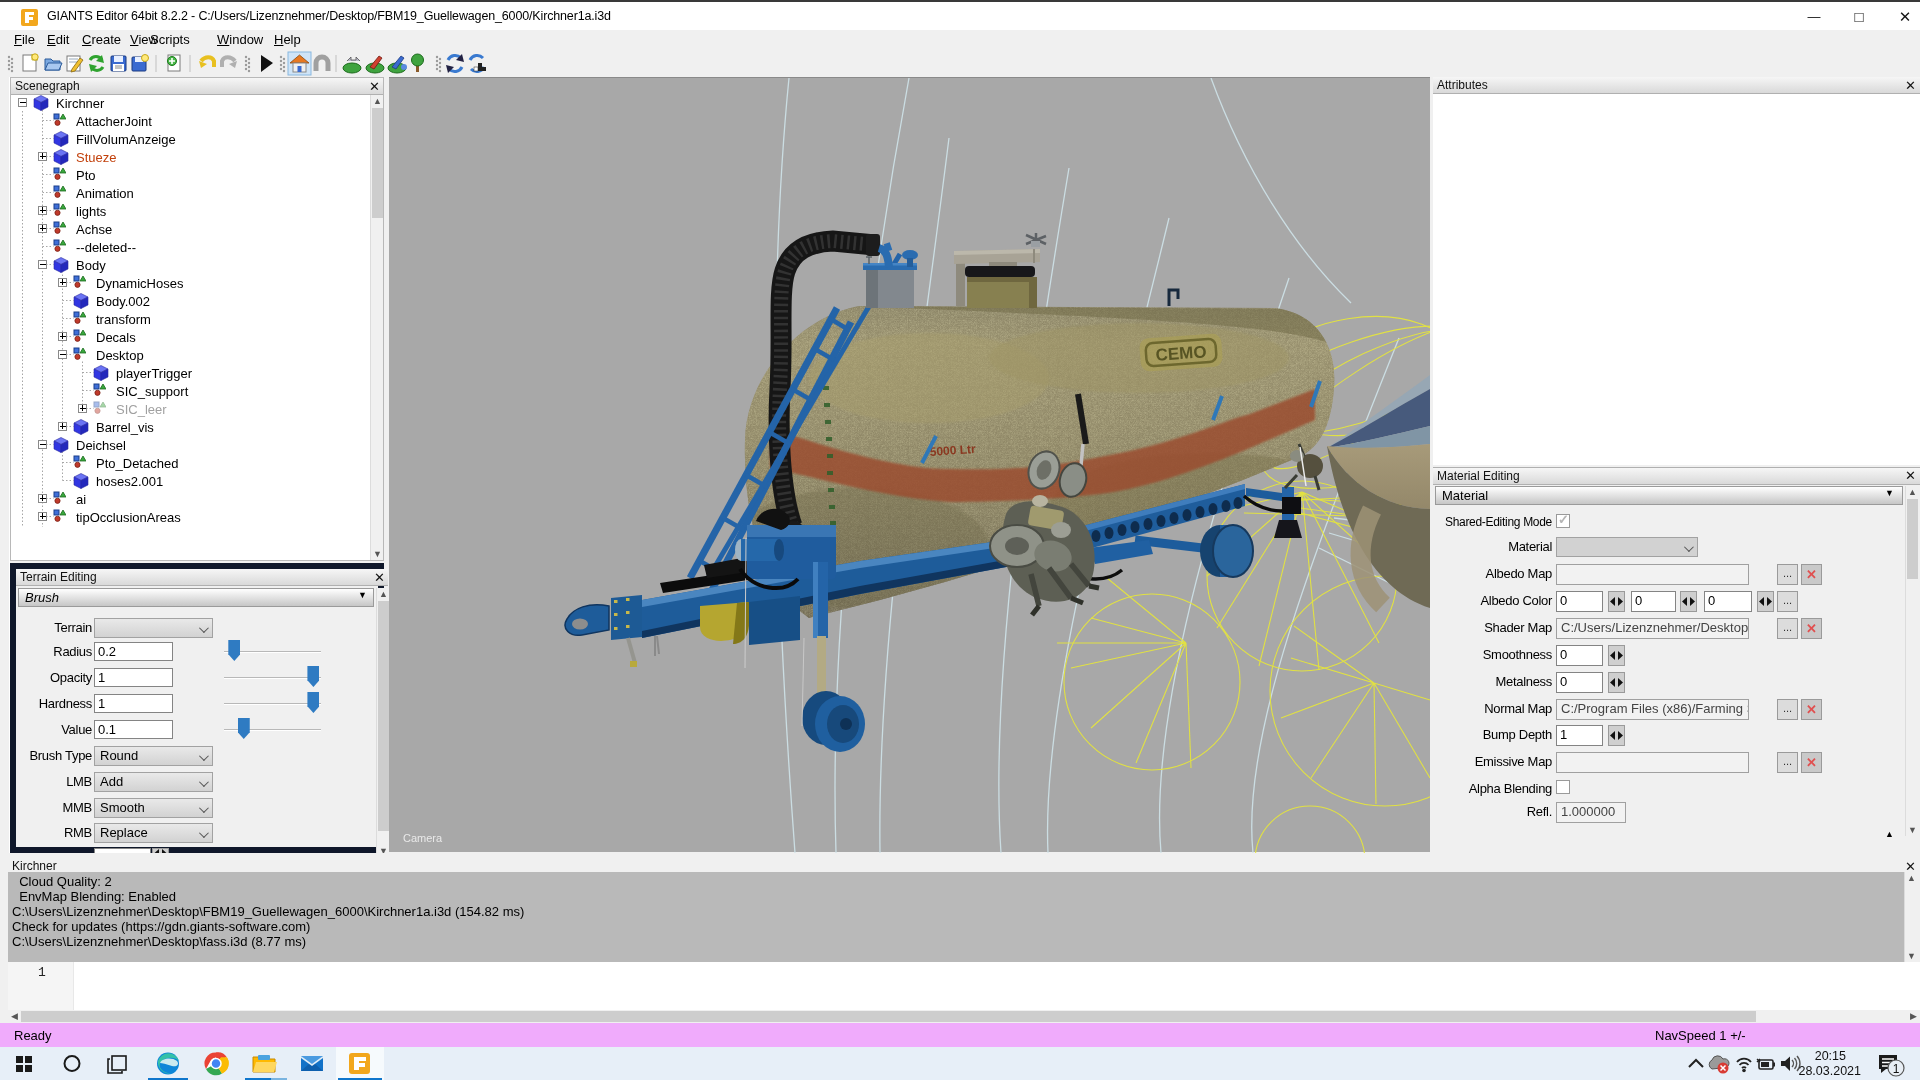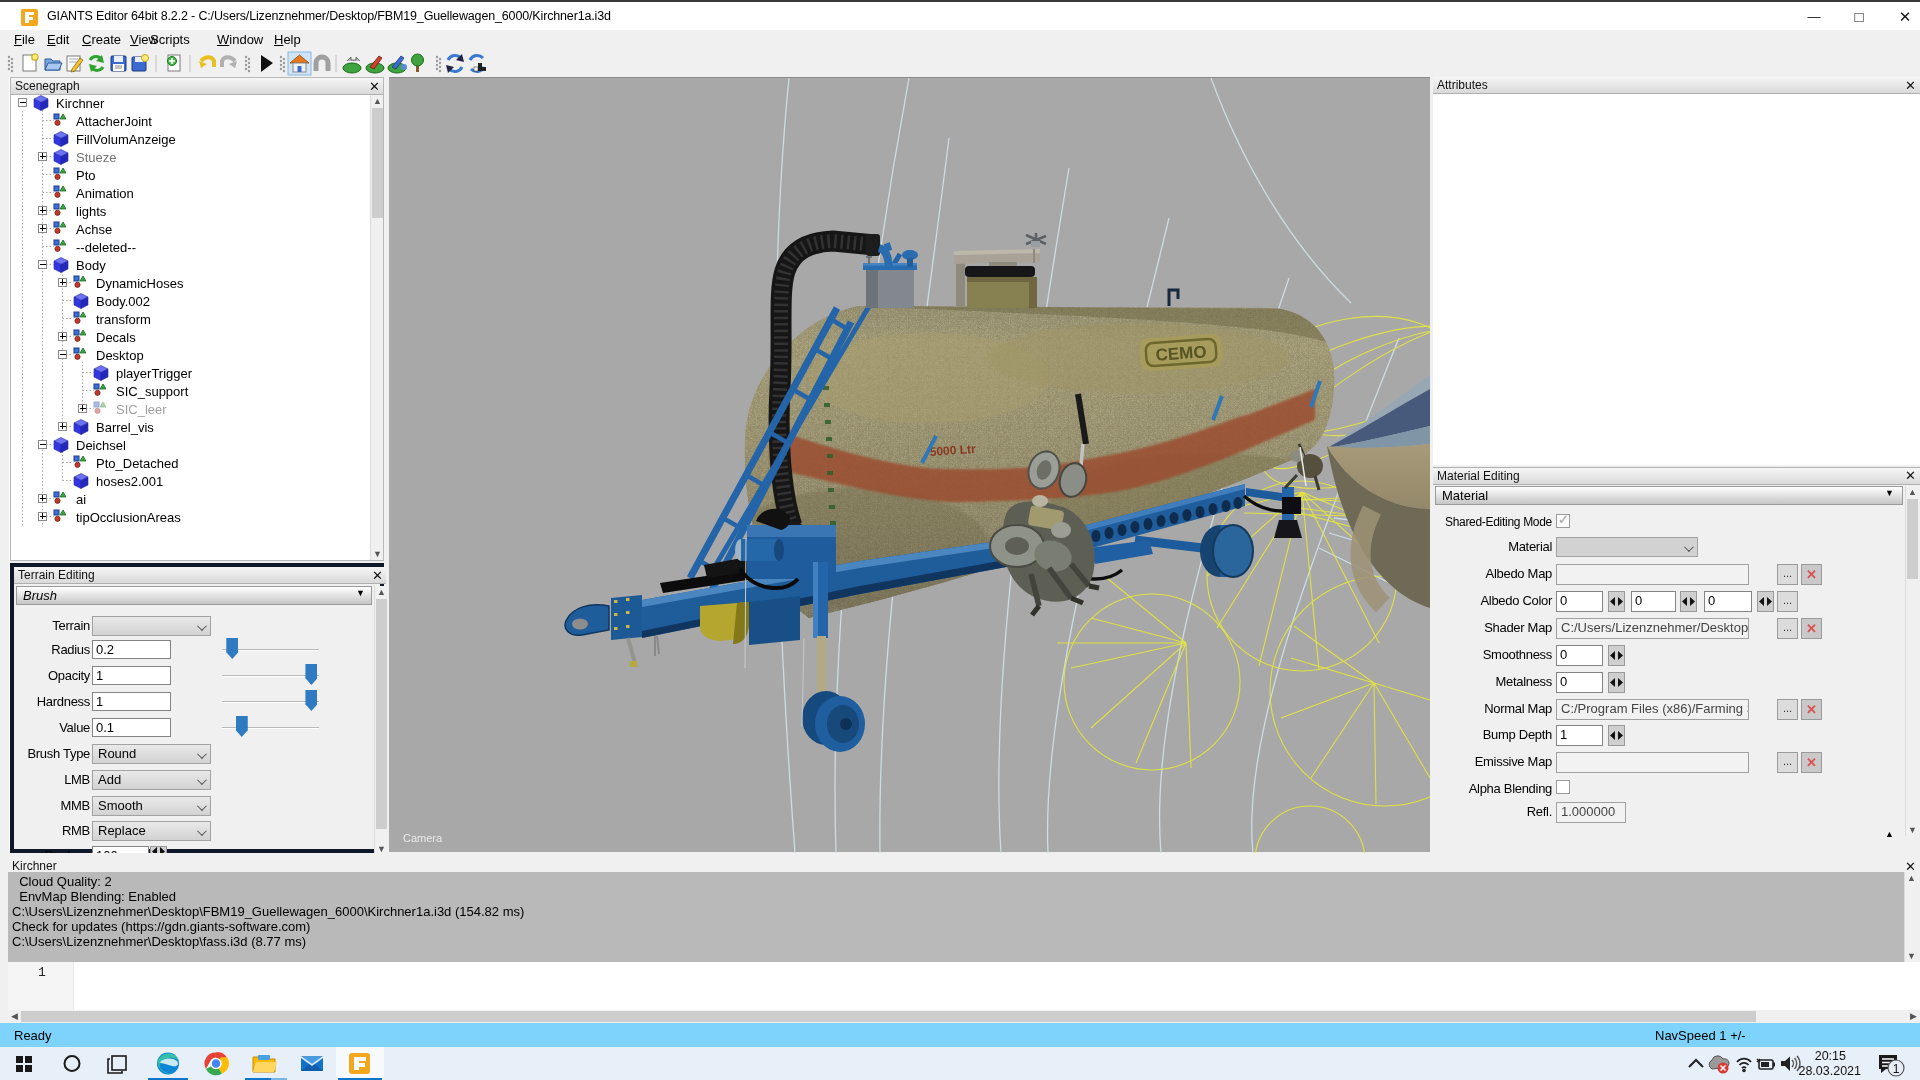--- a/index.html
+++ b/index.html
@@ -22,21 +22,21 @@
 .sarrow{position:absolute;left:0;width:13px;height:12px;font-size:9px;color:#555;text-align:center;line-height:12px;}
 .inbox{position:absolute;background:#ffffff;border:1px solid #848484;font-size:13px;color:#000;padding:1px 3px;line-height:15px;}
 .drop{position:absolute;background:linear-gradient(#e9e9e9,#d2d2d2);border:1px solid #a2a2a2;font-size:13px;color:#000;padding:1px 5px;line-height:15px;}
 .drop:after{content:"";position:absolute;right:6px;top:7px;width:6px;height:6px;border-right:1.5px solid #555;border-bottom:1.5px solid #555;transform:rotate(45deg) translateY(-2px);}
 .rlabel{position:absolute;font-size:13px;color:#000;text-align:right;white-space:nowrap;letter-spacing:-0.3px;}
 .spinbtn{position:absolute;background:#cfcfcf;border:1px solid #9a9a9a;color:#000;font-size:8px;text-align:center;}
 .mapfield{position:absolute;background:#f2f2f2;border:1px solid #a0a0a0;font-size:13px;color:#444;padding:1px 4px;line-height:16px;white-space:nowrap;overflow:hidden;}
 .dotbtn{position:absolute;width:21px;background:#dcdcdc;border:1px solid #9a9a9a;color:#333;font-size:11px;text-align:center;}
 .xbtn{position:absolute;width:21px;background:#c9c9c9;border:1px solid #9a9a9a;color:#e05050;font-weight:bold;text-align:center;font-size:13px;}
 .cbox{position:absolute;width:14px;height:14px;background:#fff;border:1px solid #9a9a9a;}
-#statusbar{position:absolute;left:0;top:1023px;width:1920px;height:24px;background:#7dd3fc;font-size:13px;color:#000;}
+#statusbar{position:absolute;left:0;top:1023px;width:1920px;height:24px;background:#f0abfc;font-size:13px;color:#000;}
 #taskbar{position:absolute;left:0;top:1047px;width:1920px;height:33px;background:#e7eff8;}
 </style>
 </head>
 <body>
 <div id="titlebar">
  <svg class="ticon" width="17" height="17">
       <rect x="0" y="0" width="17" height="17" rx="2" fill="#f2a71d"></rect>
       <path d="M4 3 L13 3 L13 6 L8 6 L8 8 L12 8 L12 11 L8 11 L8 14 L4 14 Z" fill="#fff"></path>
     </svg>
  <span class="ttext">GIANTS Editor 64bit 8.2.2 - C:/Users/Lizenznehmer/Desktop/FBM19_Guellewagen_6000/Kirchner1a.i3d</span>
@@ -228,21 +228,21 @@
         </svg></span>
       <span style="position:absolute;left:65px;top:37px;color:#000;">FillVolumAnzeige</span>
       <div style="position:absolute;left:27px;top:57px;width:9px;height:9px;background:#fff;border:1px solid #8a8a8a;"></div>
       <div style="position:absolute;left:28.5px;top:60.5px;width:6px;height:1px;background:#000;"></div>
       <div style="position:absolute;left:31px;top:58px;width:1px;height:6px;background:#000;"></div>
       <span style="position:absolute;left:42px;top:54px;"><svg width="16" height="16" viewBox="0 0 16 16">
           <polygon points="8,0.5 15,4 8,7.5 1,4" fill="#6b74f4" stroke="#2a2aa0" stroke-width="0.6"></polygon>
           <polygon points="1,4 8,7.5 8,15.5 1,12" fill="#3136e2" stroke="#2a2aa0" stroke-width="0.6"></polygon>
           <polygon points="15,4 8,7.5 8,15.5 15,12" fill="#2328bc" stroke="#2a2aa0" stroke-width="0.6"></polygon>
         </svg></span>
-      <span style="position:absolute;left:65px;top:55px;color:#737373;">Stueze</span>
+      <span style="position:absolute;left:65px;top:55px;color:#c2410c;">Stueze</span>
       <span style="position:absolute;left:42px;top:72px;"><svg width="13" height="13" viewBox="0 0 13 13">
           <rect x="1" y="1" width="5" height="5" fill="#3f6fd8" stroke="#1a3f8a" stroke-width="1"></rect>
           <polygon points="10,1 13,6 7,6" fill="#39a83c" stroke="#1c6a1e" stroke-width="0.8"></polygon>
           <circle cx="4.5" cy="9.8" r="2.6" fill="#c03a2b" stroke="#7a1f14" stroke-width="0.8"></circle>
         </svg></span>
       <span style="position:absolute;left:65px;top:73px;color:#000;">Pto</span>
       <span style="position:absolute;left:42px;top:90px;"><svg width="13" height="13" viewBox="0 0 13 13">
           <rect x="1" y="1" width="5" height="5" fill="#3f6fd8" stroke="#1a3f8a" stroke-width="1"></rect>
           <polygon points="10,1 13,6 7,6" fill="#39a83c" stroke="#1c6a1e" stroke-width="0.8"></polygon>
           <circle cx="4.5" cy="9.8" r="2.6" fill="#c03a2b" stroke="#7a1f14" stroke-width="0.8"></circle>
@@ -405,21 +405,21 @@
         </svg></span>
       <span style="position:absolute;left:65px;top:451px;color:#000;">axesCompJoint</span>
     </div>
  <div class="vscroll" style="left:359px;top:17px;height:465px;">
    <div class="sarrow" style="top:0;">▲</div>
    <div class="sthumb" style="top:13px;height:110px;"></div>
    <div class="sarrow" style="bottom:0;">▼</div>
  </div>
 </div>
 
-<div id="terrain" class="abs" style="left:10px;top:563px;width:374px;height:290px;background:#f0f0f0;border:4px solid #0f172a;">
+<div id="terrain" class="abs" style="left:10px;top:563px;width:374px;height:290px;background:#f0f0f0;border:6px solid #0f172a;">
  <div class="panelhdr" style="left:0;top:0;width:372px;">Terrain Editing</div>
  <span class="phx" style="left:358px;">✕</span>
  <div class="secbar" style="left:2px;top:19px;width:356px;font-style:italic;">Brush</div>
  <span style="position:absolute;left:342px;top:21px;font-size:9px;">▼</span>
  <div class="vscroll" style="left:360px;top:19px;height:269px;">
    <div class="sarrow" style="top:0;">▲</div>
    <div class="sthumb" style="top:13px;height:230px;"></div>
    <div class="sarrow" style="bottom:0;">▼</div>
  </div>
  <div id="terrainrows" class="abs" style="left:0;top:38px;width:360px;height:250px;overflow:hidden;">

